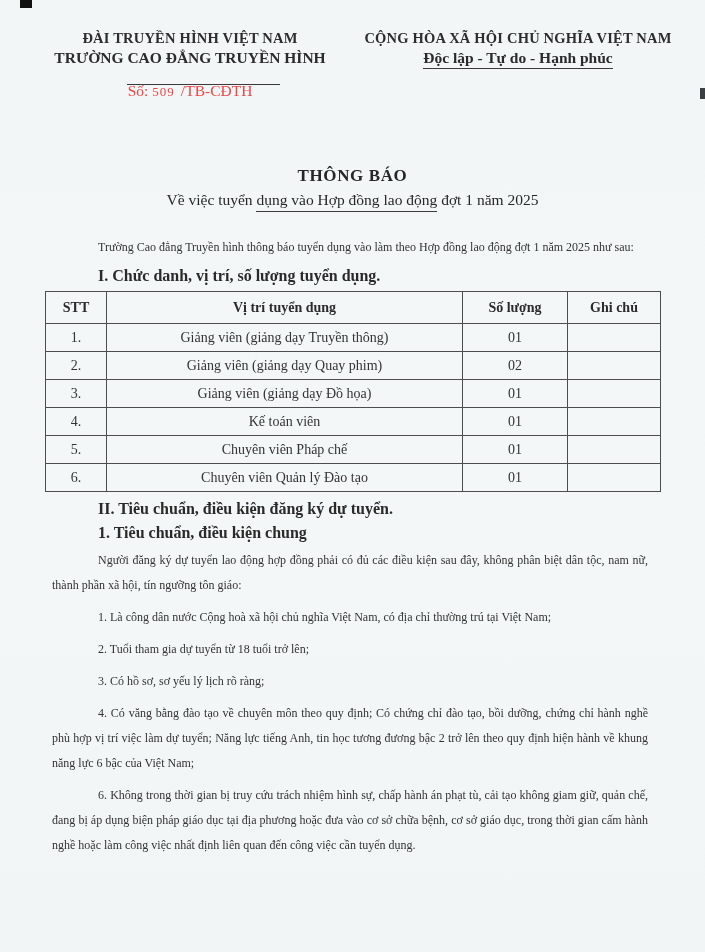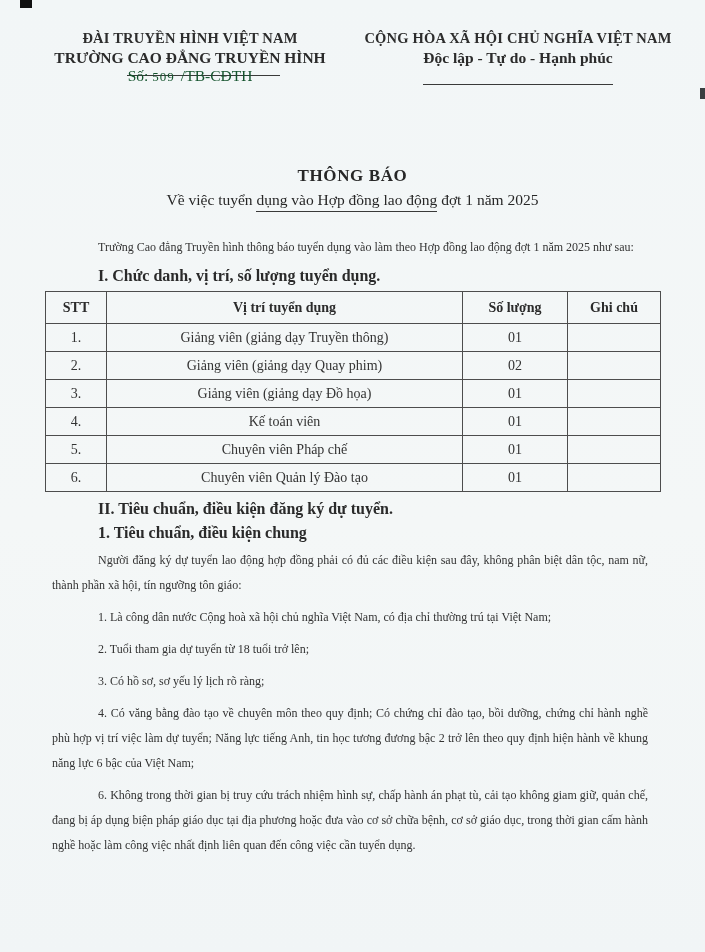--- a/index.html
+++ b/index.html
@@ -15,23 +15,23 @@
   
   .artifact-top { position: absolute; left: 20px; top: 0; width: 12px; height: 8px; background: #111; }
   .artifact-right { position: absolute; right: 0; top: 88px; width: 5px; height: 11px; background: #3a3f41; }
 
   
   .header { position: relative; height: 112px; padding-top: 30px; }
   .h-left { position: absolute; left: 18px; top: 30px; width: 344px; text-align: center; }
   .h-right { position: absolute; left: 348px; top: 30px; width: 340px; text-align: center; }
   .h-line1 { font-weight: bold; font-size: 14.5px; letter-spacing: .2px; color: #2d2d2d; }
   .h-line2 { font-weight: bold; font-size: 15.5px; margin-top: 2px; color: #2b2b2b; }
-  .u-part { border-bottom: 1.5px solid #3a3a3a; padding-bottom: 9px; }
-  .u-full { border-bottom: 1.5px solid #3a3a3a; padding-bottom: 18px; text-align: right; }
-  .so-line { font-size: 15.5px; color: #14532d; }
+  .u-part { border-bottom: 1.5px solid #3a3a3a; padding-bottom: 18px; }
+  .u-full { border-bottom: 1.5px solid #3a3a3a; padding-bottom: 2px; text-align: right; }
+  .so-line { margin-top: 15px; font-size: 15.5px; color: #ef4444; }
   .so-number { font-size: 13px; letter-spacing: 1px; padding: 0 6px 0 4px; }
   .date-line { margin-top: 17px; font-style: italic; font-size: 15.5px; color: #2c2c2c; padding-left: 28px; }
   .date-num { font-size: 14px; letter-spacing: 1px; }
 
   
   .title-block { text-align: center; margin-top: 24px; }
   .title-main { font-weight: bold; font-size: 17px; letter-spacing: .6px; color: #272727; }
   .title-sub { font-weight: normal; font-size: 15.5px; margin-top: 5px; color: #272727; }
   .title-sub .u-part { padding-bottom: 3px; }
 

